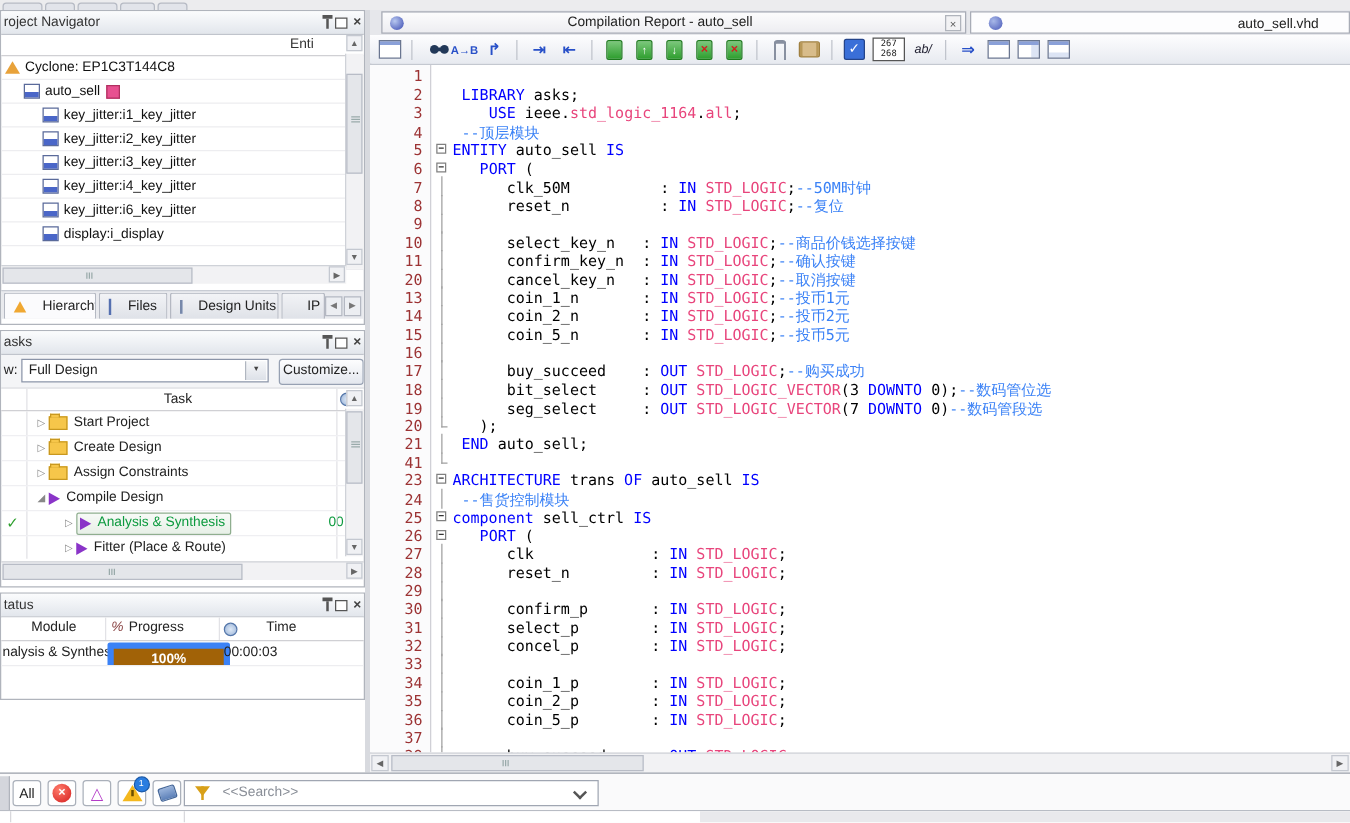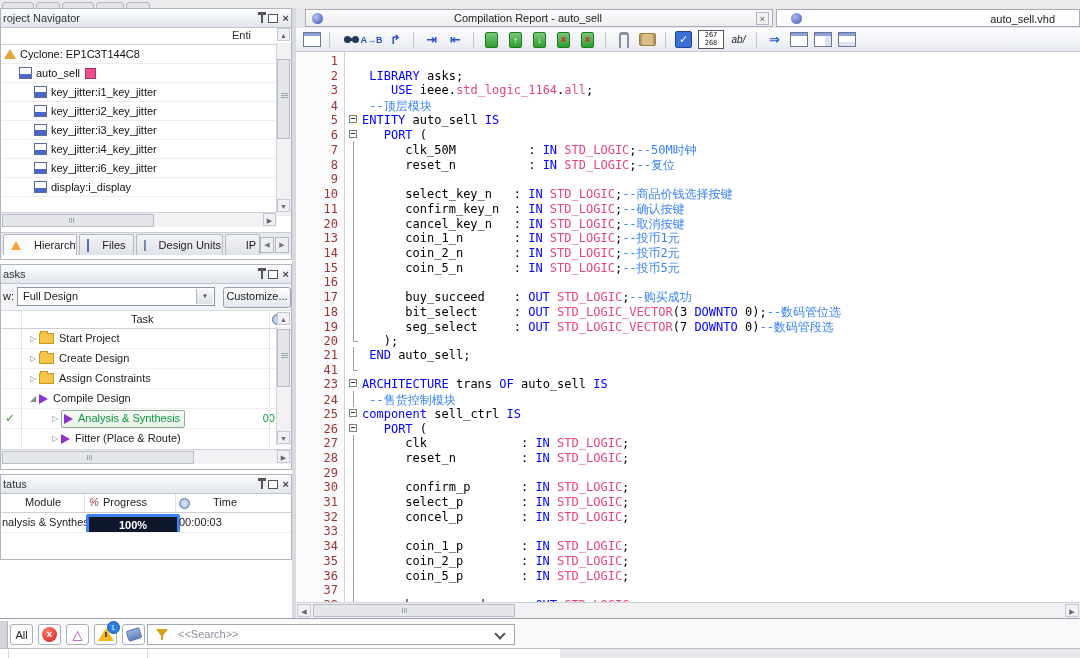--- a/index.html
+++ b/index.html
@@ -64,21 +64,21 @@
   .ic-play-icon{width:0;height:0;border-top:5px solid transparent;border-bottom:5px solid transparent;border-left:9px solid #8a34c8;display:inline-block;}
   .tr-label{margin-left:5px;}
   .tr-sel{display:flex;align-items:center;border:1px solid #8fae8f;border-radius:2px;background:linear-gradient(#f7faf7,#e7f0e7);padding:0 4px 0 2px;height:16px;}
   .tr-sel .tr-label{color:#0c9a3e;}
   .tr-time{position:absolute;right:16px;top:0;color:#0c9a3e;}
   
   #status{top:474px;height:86px;}
   .st-hdr{position:relative;height:18px;border-bottom:1px solid #d0d0d4;background:#fff;}
   .st-row{position:relative;height:19px;border-bottom:1px solid #ededf0;overflow:hidden;}
   .st-mod{position:absolute;left:1px;top:3px;white-space:nowrap;}
-  .pbar{position:absolute;left:85px;top:1px;width:88px;height:16px;background:#0f172a;border:3px solid #3b82f6;border-radius:2px;color:#fff;font-weight:bold;text-align:center;line-height:16px;}
+  .pbar{position:absolute;left:85px;top:1px;width:88px;height:16px;background:#a16207;border:5px solid #3b82f6;border-radius:2px;color:#fff;font-weight:bold;text-align:center;line-height:16px;}
   .st-time{position:absolute;left:178px;top:3px;}
   .pct{color:#8a4444;font-style:italic;}
   .ic-clock-icon{display:inline-block;width:9px;height:9px;border:1px solid #5577aa;border-radius:50%;background:radial-gradient(#dde8f6,#9ab4d8);vertical-align:-1px;}
   
   .vdiv{position:absolute;left:292px;top:8px;width:4px;height:610px;background:#d8dadf;border-right:1px solid #b8bcc4;}
   
   .right{position:absolute;left:296px;top:8px;width:784px;height:610px;}
   .tabbar{position:absolute;left:0;top:0;width:784px;height:20px;background:#e6e7eb;border-bottom:1px solid #b8bcc4;}
   .wtab{position:absolute;top:1px;height:18px;background:linear-gradient(#fcfcfd,#ededf1);border:1px solid #a8acb6;box-sizing:border-box;line-height:16px;}
   .wtab .ttext{position:absolute;left:0;right:22px;text-align:center;color:#222;white-space:nowrap;overflow:hidden;}
@@ -124,21 +124,21 @@
   .bottom{position:absolute;left:0;top:618px;width:1080px;height:40px;background:#fafafb;border-top:1px solid #9aa0aa;}
   .edge-strip{position:absolute;left:0;top:2px;width:7px;height:27px;background:#d4d6dc;border-right:1px solid #b0b4bc;}
   .mbtn{position:absolute;top:5px;width:23px;height:21px;background:#fff;border:1px solid #aab0ba;border-radius:3px;display:flex;align-items:center;justify-content:center;box-sizing:border-box;}
   .ic-err{width:15px;height:15px;border-radius:50%;background:radial-gradient(circle at 35% 30%,#ff7a6a,#d41e1e);color:#fff;font-weight:bold;font-size:10px;line-height:15px;text-align:center;}
   .ic-crit{color:#b43cc8;font-size:13px;font-weight:bold;line-height:14px;}
   .warnwrap{position:relative;width:16px;height:15px;}
   .ic-warn{position:absolute;left:0;top:1px;width:0;height:0;border-left:8px solid transparent;border-right:8px solid transparent;border-bottom:13px solid #f4b81e;}
   .ic-warn::after{content:"";position:absolute;left:-1px;top:4px;width:2px;height:5px;background:#6a4e00;}
   .mbadge{position:absolute;right:-6px;top:-6px;width:11px;height:11px;border-radius:50%;background:#2a7de0;border:1px solid #1c5aa8;color:#fff;font-size:7px;line-height:11px;text-align:center;}
   .ic-sys{width:12px;height:9px;background:linear-gradient(#9ab4dc,#5c80b8);border:1px solid #46689a;border-radius:2px;transform:rotate(-18deg);}
-  .searchbox{position:absolute;left:147px;top:5px;width:368px;height:21px;background:#fff;border:1px solid #a0a6b2;box-sizing:border-box;}
+  .searchbox{position:absolute;left:147px;top:5px;width:332px;height:21px;background:#fff;border:1px solid #a0a6b2;box-sizing:border-box;}
   .funnel{position:absolute;left:8px;top:4px;width:0;height:0;border-left:6px solid transparent;border-right:6px solid transparent;border-top:8px solid #d8a018;}
   .funnel::after{content:"";position:absolute;left:-1px;top:-8px;width:2px;height:11px;background:#d8a018;}
   .sbtext{position:absolute;left:30px;top:3px;color:#8a8f98;}
   .chev{position:absolute;right:10px;top:5px;width:6px;height:6px;border-right:2px solid #555;border-bottom:2px solid #555;transform:rotate(45deg);}
   .botline{position:absolute;left:0;top:29px;width:1080px;height:1px;background:#b8bcc4;}
   .botstrip{position:absolute;left:0;top:30px;width:1080px;height:10px;background:#fff;}
   .bsv{position:absolute;top:0;width:1px;height:10px;background:#d8d8dc;}
   .bsgray{position:absolute;right:0;top:0;width:520px;height:10px;background:#e9e9ec;}
 </style>
 </head>

